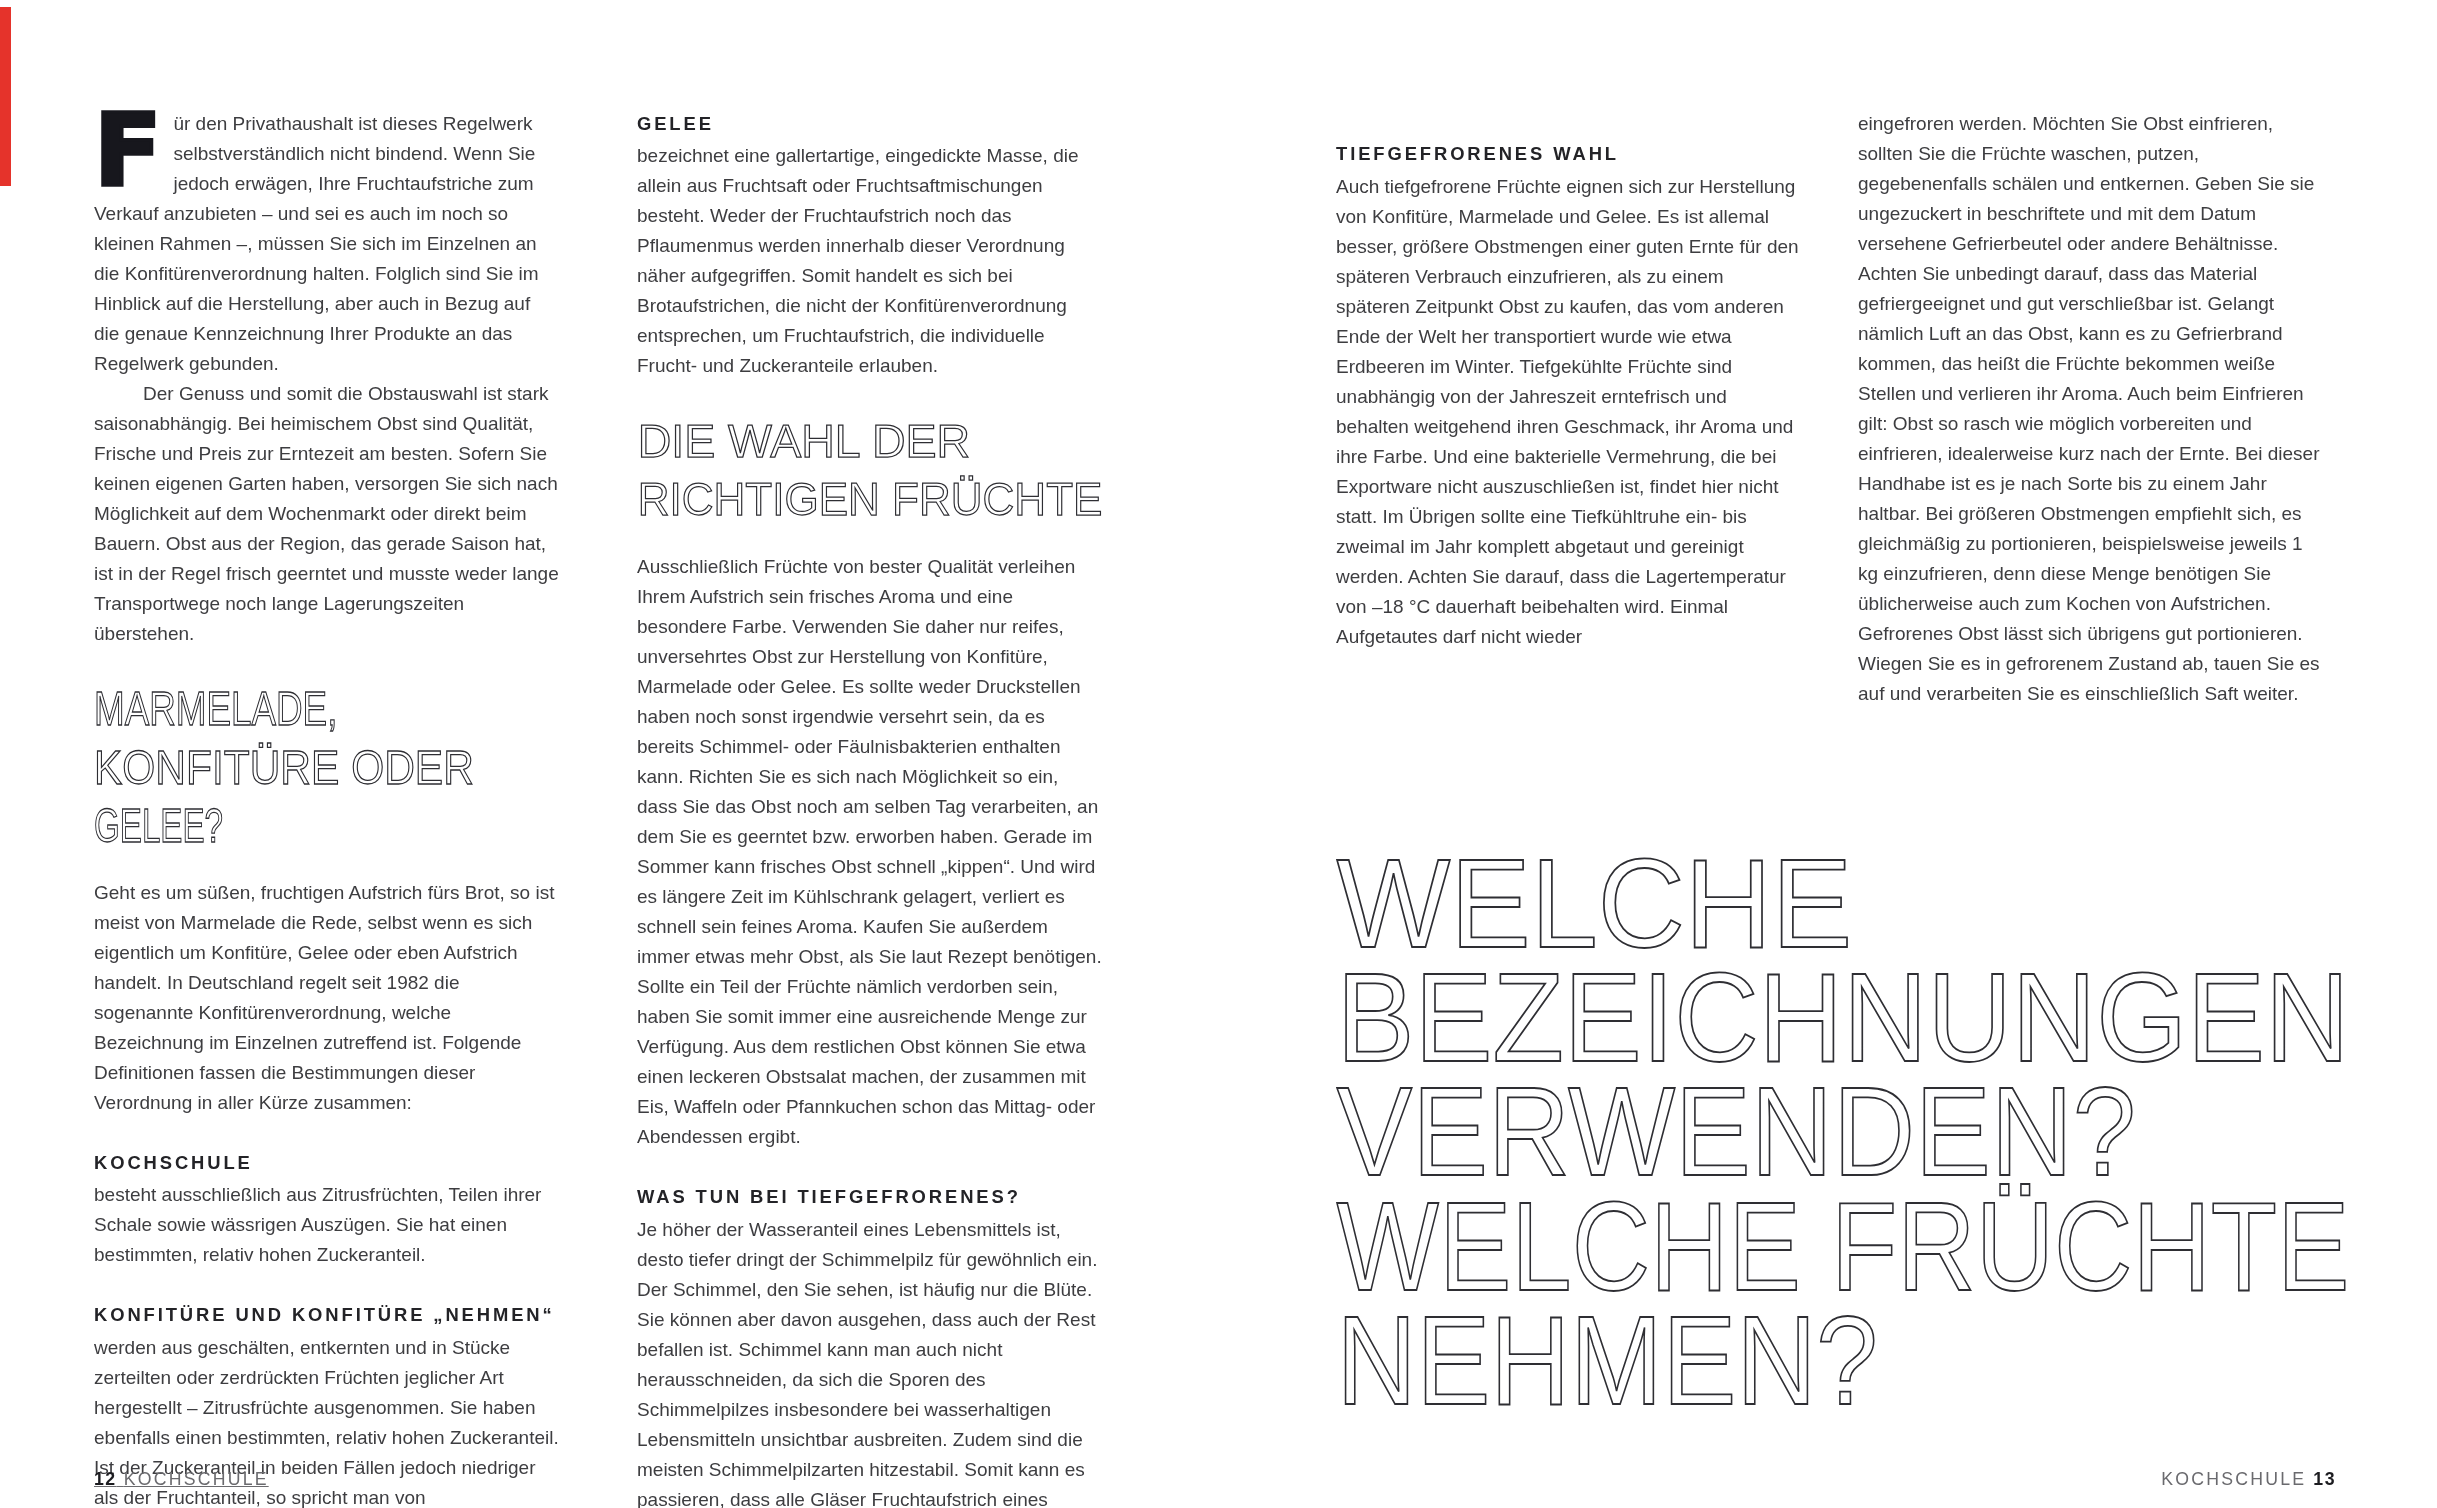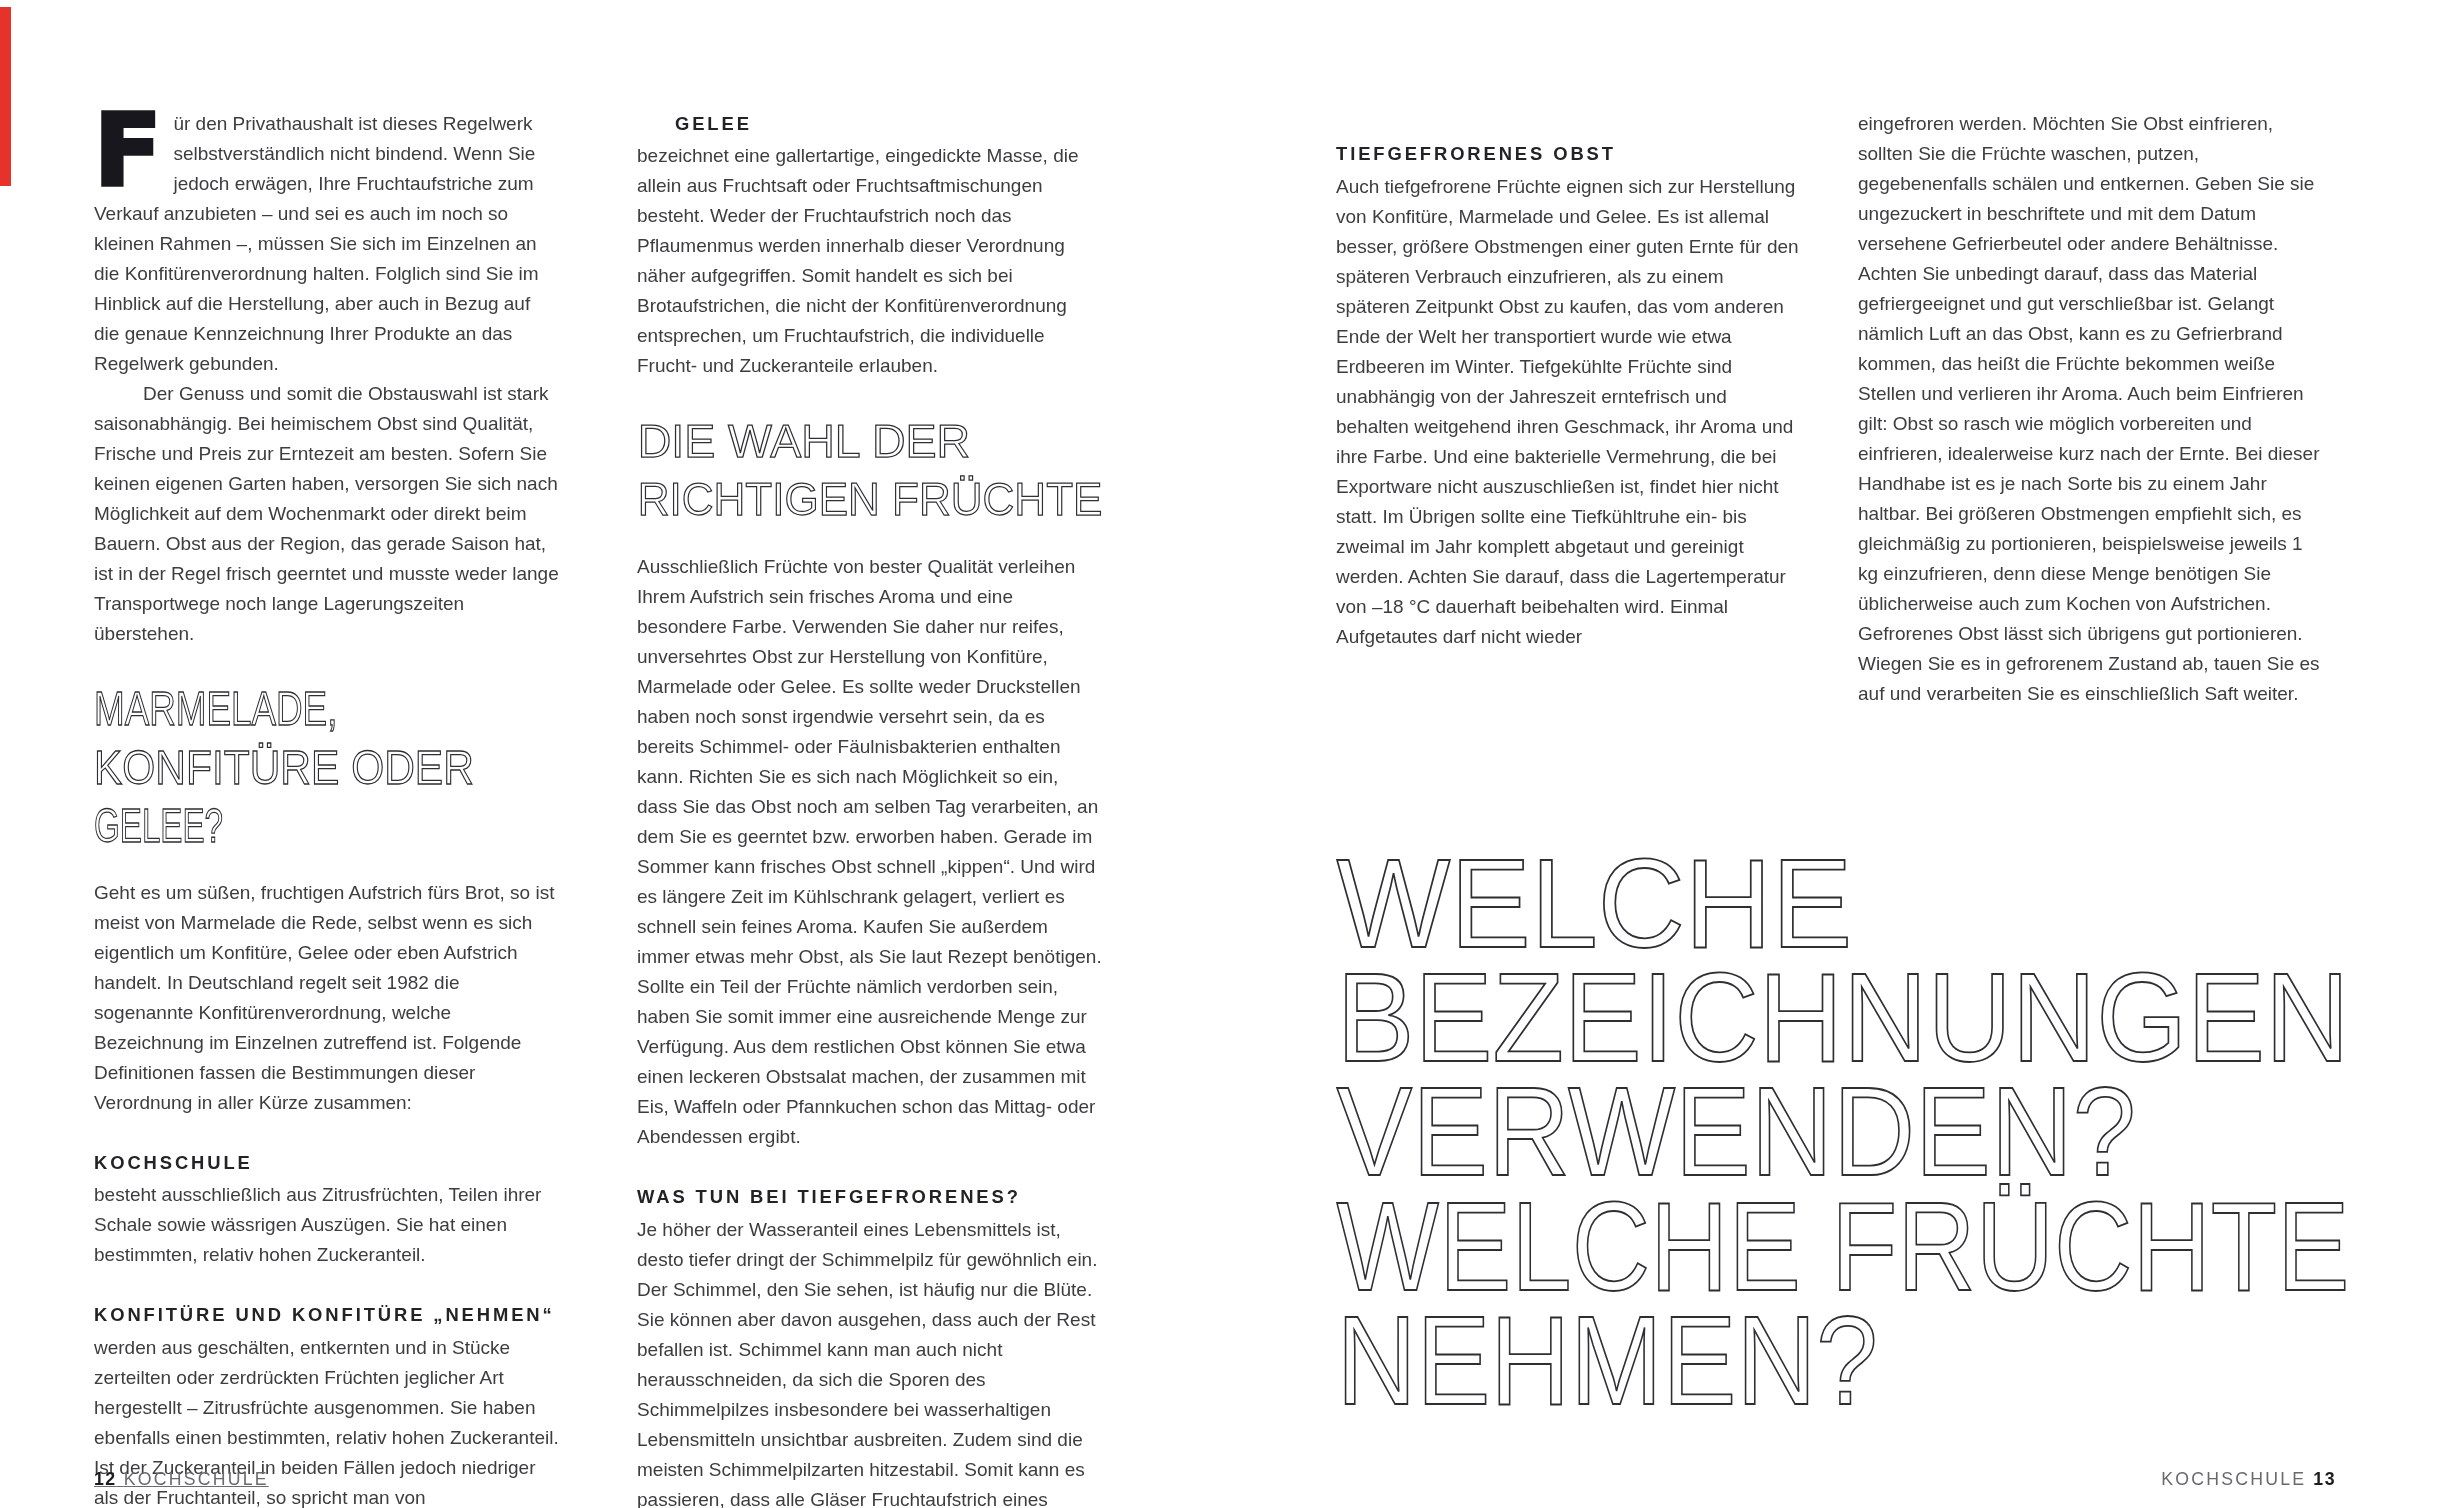--- a/index.html
+++ b/index.html
@@ -10,21 +10,21 @@
   #col1{left:94px}
   #col2{left:637px}
   #col3{left:1336px}
   #col4{left:1858px}
   .col p{margin:0;}
   .indent{text-indent:49px;}
   .dropcap{float:left;font-family:"DejaVu Sans","Liberation Sans",sans-serif;font-weight:bold;
            font-size:99px;line-height:71px;color:#17171d;margin:5.9px 11.8px 5.9px 0;
            -webkit-text-stroke:3.7px #17171d;}
   .subhead{font-weight:bold;font-size:18.4px;letter-spacing:2.9px;color:#232327;margin:32px 0 5.9px 0;line-height:25px;}
-  .subhead.first{margin-top:1.5px;margin-left:38px;}
+  .subhead.first{margin-top:1.5px;}
   .svg-head{display:block;margin:41px 0 29.5px 0;}
   svg text{font-family:"Liberation Sans","DejaVu Sans",sans-serif;fill:none;stroke:#2e2e33;}
   .h-md text{font-size:64px;stroke-width:1.7px;}
   .h-xl{position:absolute;left:1336px;top:855px;}
   .h-xl text{font-size:170px;stroke-width:2.4px;}
   .footer{position:absolute;bottom:19px;font-size:17.7px;letter-spacing:2.2px;color:#6a6a6e;line-height:22px;}
   .footer b{color:#1c1c20;letter-spacing:1.5px;font-weight:bold;}
   #footer-left{left:94px;text-decoration:underline;}
   #footer-right{right:102px;text-align:right;}
 </style>
@@ -56,21 +56,21 @@
     <svg class="svg-head h-md" width="472" height="100" viewBox="0 0 640 136" style="font-size:26px">
       <text x="0" y="48" textLength="452" lengthAdjust="spacingAndGlyphs">DIE WAHL DER</text>
       <text x="0" y="127" textLength="632" lengthAdjust="spacingAndGlyphs">RICHTIGEN FRÜCHTE</text>
     </svg>
     <p>Ausschließlich Früchte von bester Qualität verleihen Ihrem Aufstrich sein frisches Aroma und eine besondere Farbe. Verwenden Sie daher nur reifes, unversehrtes Obst zur Herstellung von Konfitüre, Marmelade oder Gelee. Es sollte weder Druckstellen haben noch sonst irgendwie versehrt sein, da es bereits Schimmel- oder Fäulnisbakterien enthalten kann. Richten Sie es sich nach Möglichkeit so ein, dass Sie das Obst noch am selben Tag verarbeiten, an dem Sie es geerntet bzw. erworben haben. Gerade im Sommer kann frisches Obst schnell „kippen“. Und wird es längere Zeit im Kühlschrank gelagert, verliert es schnell sein feines Aroma. Kaufen Sie außerdem immer etwas mehr Obst, als Sie laut Rezept benötigen. Sollte ein Teil der Früchte nämlich verdorben sein, haben Sie somit immer eine ausreichende Menge zur Verfügung. Aus dem restlichen Obst können Sie etwa einen leckeren Obstsalat machen, der zusammen mit Eis, Waffeln oder Pfannkuchen schon das Mittag- oder Abendessen ergibt.</p>
     <h3 class="subhead">WAS TUN BEI TIEFGEFRORENES?</h3>
     <p>Je höher der Wasseranteil eines Lebensmittels ist, desto tiefer dringt der Schimmelpilz für gewöhnlich ein. Der Schimmel, den Sie sehen, ist häufig nur die Blüte. Sie können aber davon ausgehen, dass auch der Rest befallen ist. Schimmel kann man auch nicht herausschneiden, da sich die Sporen des Schimmelpilzes insbesondere bei wasserhaltigen Lebensmitteln unsichtbar ausbreiten. Zudem sind die meisten Schimmelpilzarten hitzestabil. Somit kann es passieren, dass alle Gläser Fruchtaufstrich eines Kochvorgangs zu schimmeln beginnen,</p>
   </div>
 
   <div class="col" id="col3">
-    <h3 class="subhead">TIEFGEFRORENES OBST</h3>
+    <h3 class="subhead">TIEFGEFRORENES WAHL</h3>
     <p>Auch tiefgefrorene Früchte eignen sich zur Herstellung von Konfitüre, Marmelade und Gelee. Es ist allemal besser, größere Obstmengen einer guten Ernte für den späteren Verbrauch einzufrieren, als zu einem späteren Zeitpunkt Obst zu kaufen, das vom anderen Ende der Welt her transportiert wurde wie etwa Erdbeeren im Winter. Tiefgekühlte Früchte sind unabhängig von der Jahreszeit erntefrisch und behalten weitgehend ihren Geschmack, ihr Aroma und ihre Farbe. Und eine bakterielle Vermehrung, die bei Exportware nicht auszuschließen ist, findet hier nicht statt. Im Übrigen sollte eine Tiefkühltruhe ein- bis zweimal im Jahr komplett abgetaut und gereinigt werden. Achten Sie darauf, dass die Lagertemperatur von –18 °C dauerhaft beibehalten wird. Einmal Aufgetautes darf nicht wieder</p>
   </div>
 
   <div class="col" id="col4">
     <p>eingefroren werden. Möchten Sie Obst einfrieren, sollten Sie die Früchte waschen, putzen, gegebenenfalls schälen und entkernen. Geben Sie sie ungezuckert in beschriftete und mit dem Datum versehene Gefrierbeutel oder andere Behältnisse. Achten Sie unbedingt darauf, dass das Material gefriergeeignet und gut verschließbar ist. Gelangt nämlich Luft an das Obst, kann es zu Gefrierbrand kommen, das heißt die Früchte bekommen weiße Stellen und verlieren ihr Aroma. Auch beim Einfrieren gilt: Obst so rasch wie möglich vorbereiten und einfrieren, idealerweise kurz nach der Ernte. Bei dieser Handhabe ist es je nach Sorte bis zu einem Jahr haltbar. Bei größeren Obstmengen empfiehlt sich, es gleichmäßig zu portionieren, beispielsweise jeweils 1 kg einzufrieren, denn diese Menge benötigen Sie üblicherweise auch zum Kochen von Aufstrichen. Gefrorenes Obst lässt sich übrigens gut portionieren. Wiegen Sie es in gefrorenem Zustand ab, tauen Sie es auf und verarbeiten Sie es einschließlich Saft weiter.</p>
   </div>
 
   <svg class="h-xl" width="1025" height="582" viewBox="0 0 1390 790">
     <text x="0" y="125" textLength="700" lengthAdjust="spacingAndGlyphs">WELCHE</text>
     <text x="0" y="280" textLength="1375" lengthAdjust="spacingAndGlyphs">BEZEICHNUNGEN</text>

